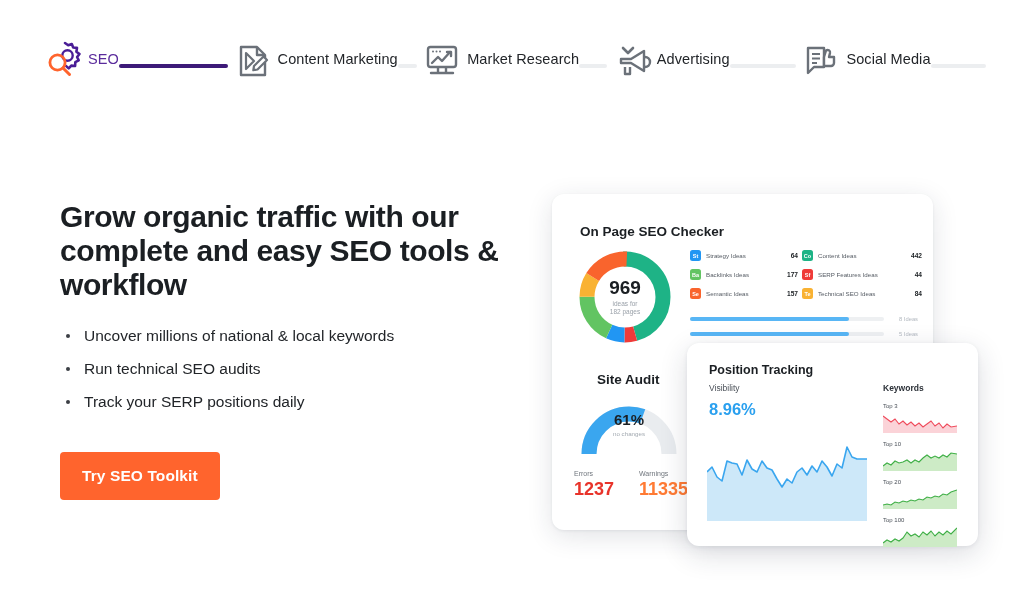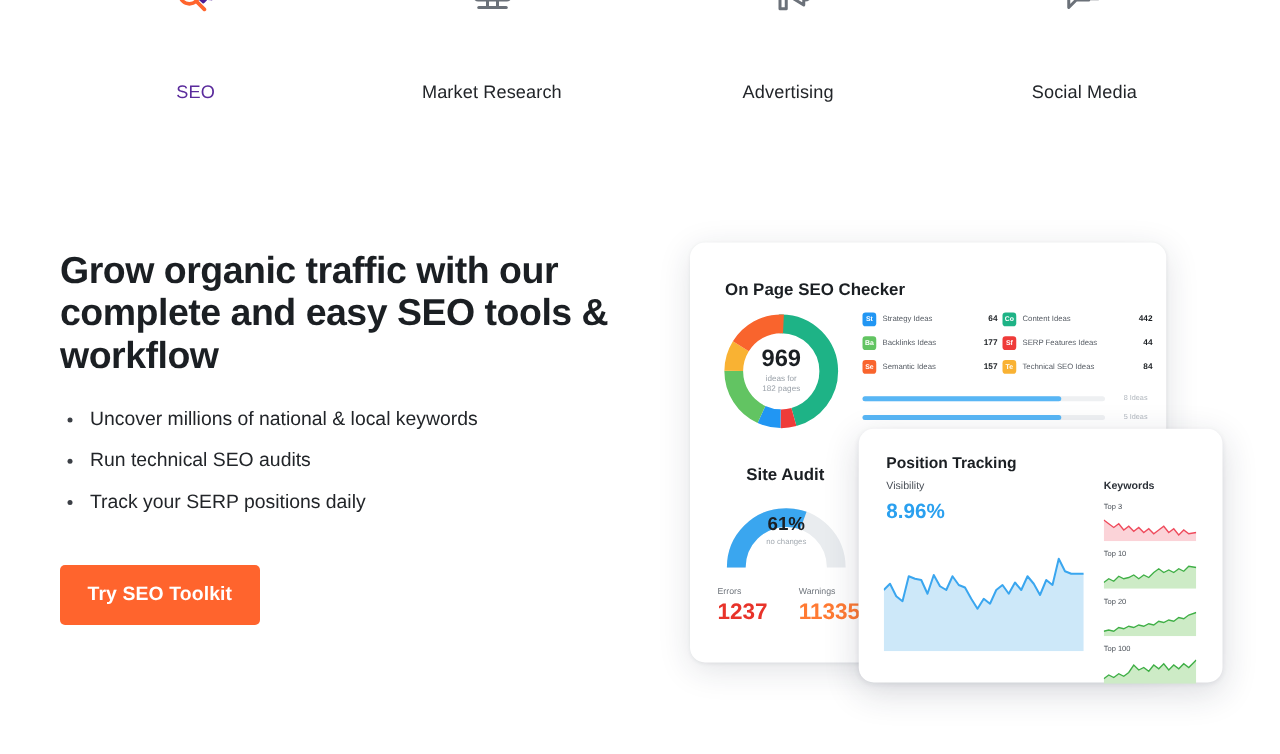--- a/index.html
+++ b/index.html
@@ -13,39 +13,39 @@
   .page { position: relative; width: 1024px; height: 603px; background: #fff; }
 
   
   .tabbar {
     position: absolute; left: 0; top: 0; width: 1024px; height: 132px;
     display: flex; align-items: flex-end;
     padding: 0 38px;
   }
   .tab {
     flex: 1 1 0; height: 132px;
-    display: flex; flex-direction: column; align-items: center; justify-content: flex-end;
-    cursor: pointer; position: relative; gap: 36px;
+    display: flex; align-items: center; justify-content: flex-end;
+    cursor: pointer; position: relative;
   }
   .tab-icon {
     height: 56px; display: flex; align-items: center; justify-content: center;
     margin-bottom: 12px;
   }
   .tab-label {
     font-size: 14.5px; color: #222529; letter-spacing: .1px;
     margin-bottom: 14px; white-space: nowrap;
   }
   .tab.active .tab-label { color: #5a2b9c; }
   .tab-underline {
     width: calc(100% - 12px); height: 4px; background: #eceef0; border-radius: 2px;
   }
   .tab.active .tab-underline { background: #3d1a78; height: 4px; }
 
   
-  .left { position: absolute; left: 48px; top: 200px; width: 450px; }
+  .left { position: absolute; left: 60px; top: 200px; width: 450px; }
   .headline {
     font-size: 30px; line-height: 34px; font-weight: bold; color: #1b1f23;
     letter-spacing: -0.4px; margin: 0 0 24px 0;
   }
   .bullets { list-style: none; margin: 0 0 41px 0; padding: 0; }
   .bullets li {
     position: relative; padding-left: 24px; margin-bottom: 14px;
     font-size: 15.5px; color: #222529; line-height: 19px;
   }
   .bullets li:before {
@@ -144,20 +144,32 @@
           <path d="M27 8 l3.2 2.2 3.6-1.2 1.4 3.5 3.8 .4 -.6 3.8 3.1 2.3 -2.4 3 1.6 3.4 -3.4 1.8 -.2 3.8 -3.8-.4 -2.6 2.8 -2.8-2.5" fill="none" stroke="#4a1d96" stroke-width="2.6" stroke-linecap="round" stroke-linejoin="round"></path>
           <circle cx="29.5" cy="20.5" r="5.2" fill="none" stroke="#4a1d96" stroke-width="2.4"></circle>
           <circle cx="19.5" cy="27.5" r="7.6" fill="none" stroke="#ff642d" stroke-width="2.8"></circle>
           <line x1="25" y1="33" x2="31.5" y2="39.5" stroke="#ff642d" stroke-width="3" stroke-linecap="round"></line>
         </svg>
       </div>
       <div class="tab-label">SEO</div>
       <div class="tab-underline"></div>
     </div>
 
+    <div class="tab">
+      <div class="tab-icon">
+        <svg width="50" height="50" viewBox="0 0 50 50">
+          <path d="M13 12 h16 l8 8 v20 h-24 z" fill="none" stroke="#6b7179" stroke-width="2.4" stroke-linejoin="round"></path>
+          <path d="M29 12 v8 h8" fill="none" stroke="#6b7179" stroke-width="2.4" stroke-linejoin="round"></path>
+          <path d="M18 18 l8 8 -8 8 z" fill="none" stroke="#6b7179" stroke-width="2.2" stroke-linejoin="round"></path>
+          <path d="M26 31 l9.5-9.5 3.5 3.5 -9.5 9.5 -4.2 .7 .7-4.2z" fill="#fff" stroke="#6b7179" stroke-width="2.2" stroke-linejoin="round"></path>
+        </svg>
+      </div>
+      <div class="tab-label">Content Marketing</div>
+      <div class="tab-underline"></div>
+    </div>
 
     <div class="tab">
       <div class="tab-icon">
         <svg width="50" height="50" viewBox="0 0 50 50">
           <rect x="11" y="12" width="28" height="20" rx="2.5" fill="none" stroke="#6b7179" stroke-width="2.4"></rect>
           <circle cx="16" cy="16.5" r="1" fill="#6b7179"></circle>
             <circle cx="19.5" cy="16.5" r="1" fill="#6b7179"></circle>
             <circle cx="23" cy="16.5" r="1" fill="#6b7179"></circle>
           <path d="M15 28 l6-6 4 4 8-9" fill="none" stroke="#6b7179" stroke-width="2.4" stroke-linecap="round" stroke-linejoin="round"></path>
           <path d="M30 17 h4 v4" fill="none" stroke="#6b7179" stroke-width="2.4" stroke-linecap="round" stroke-linejoin="round"></path>

